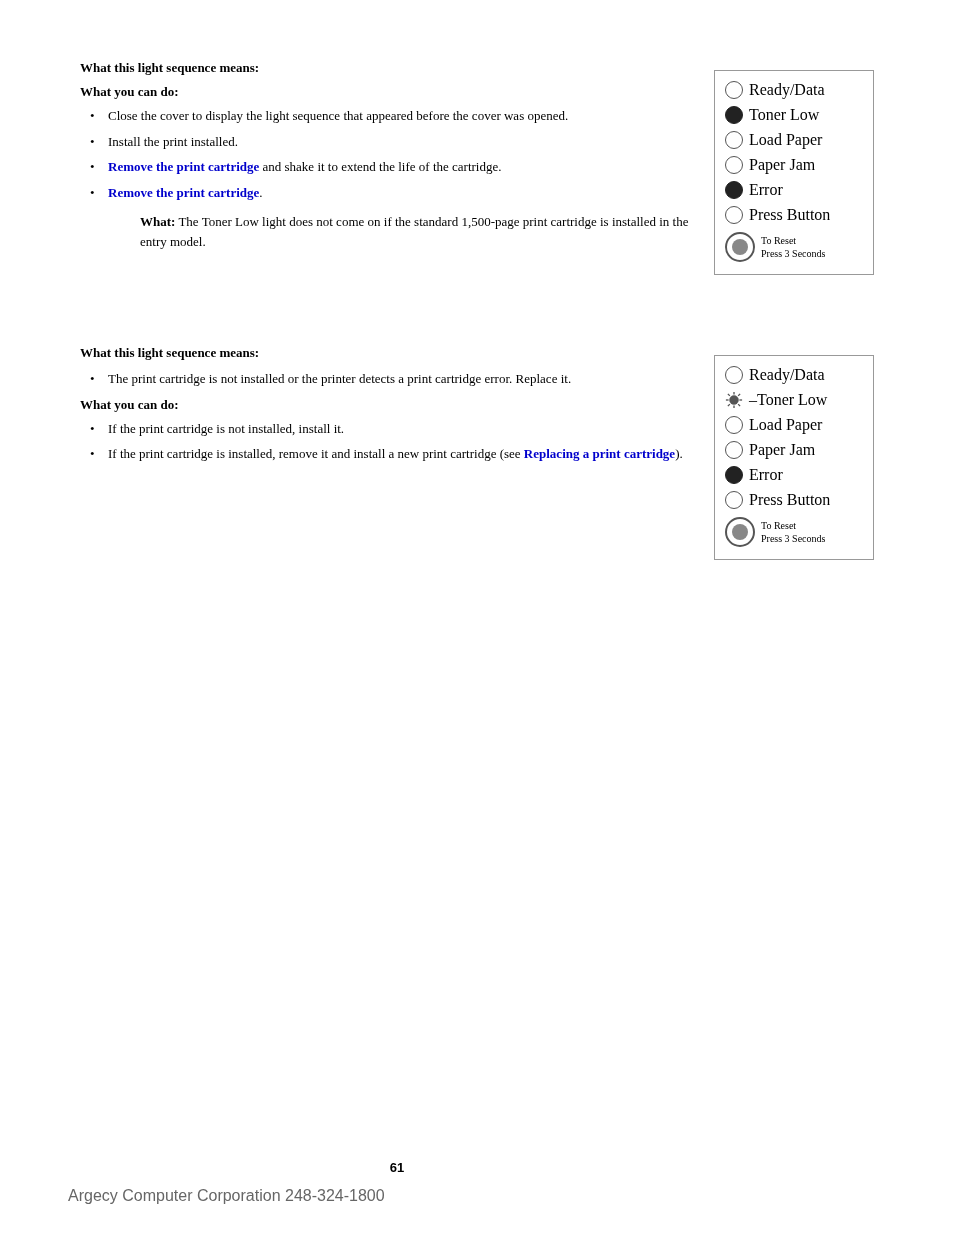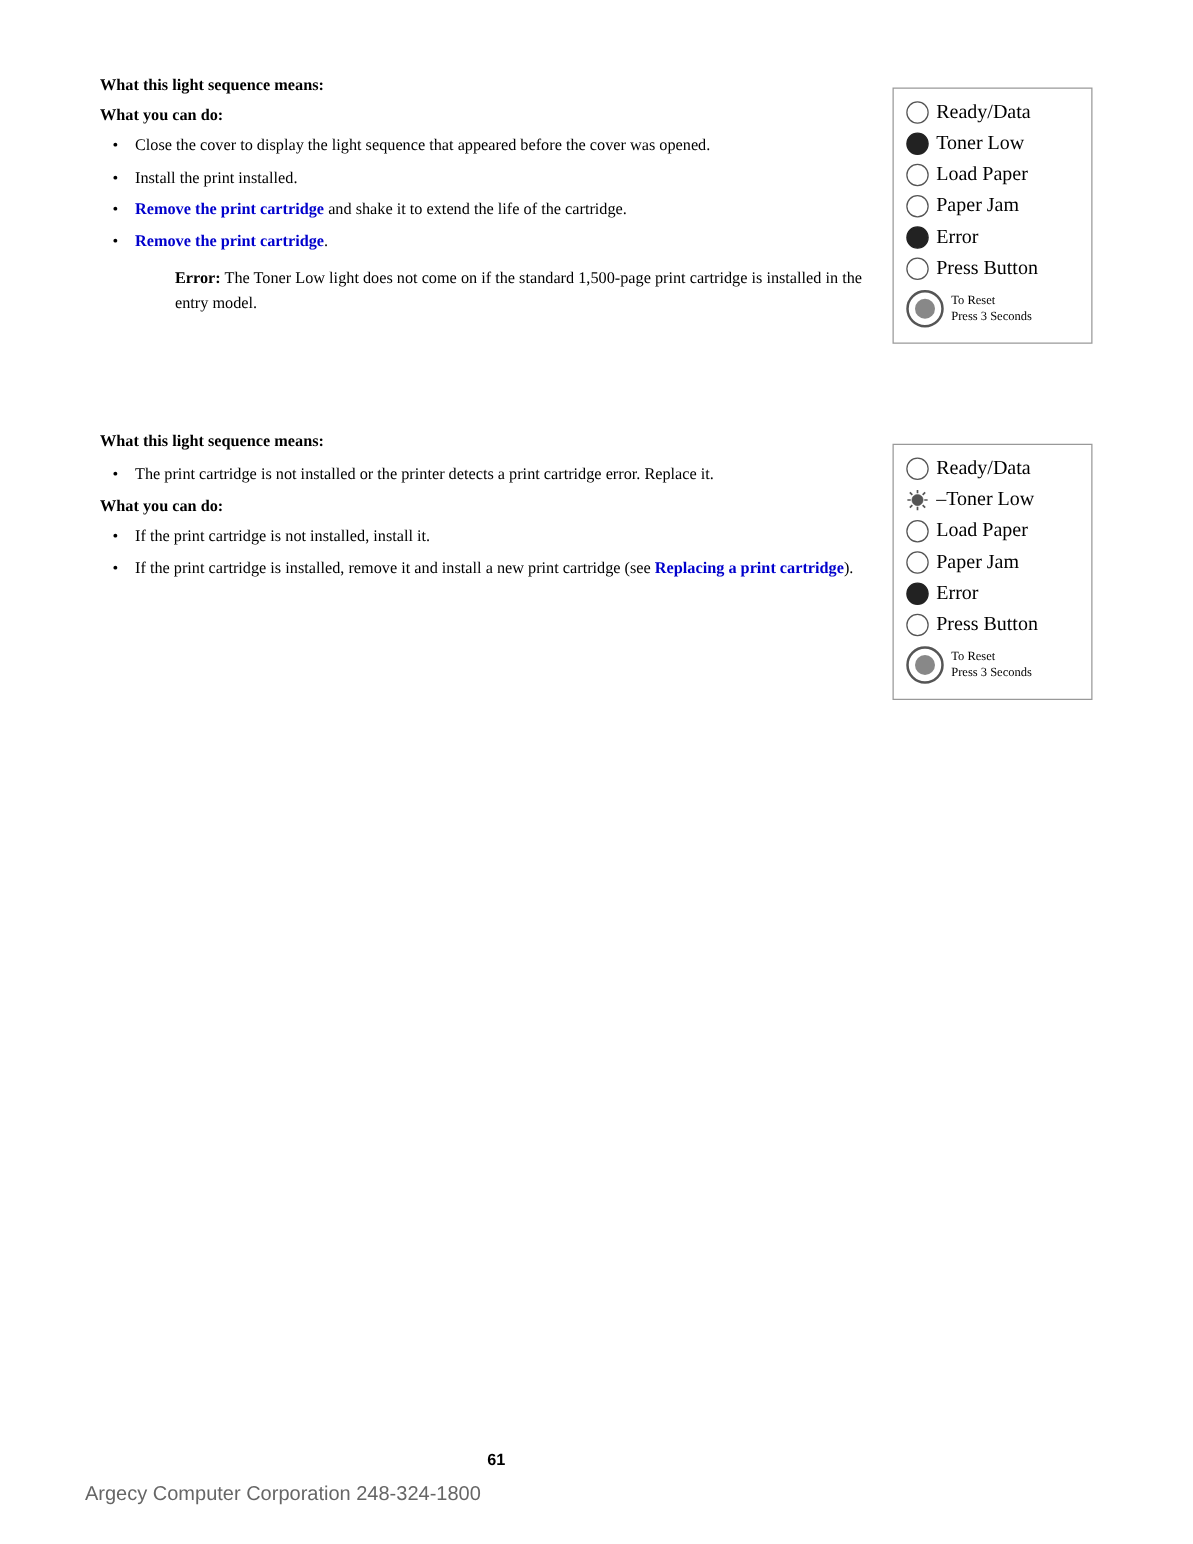--- a/index.html
+++ b/index.html
@@ -189,21 +189,21 @@
           <span>Install the print installed.</span>
         </li>
         <li>
           <span class="link-blue">Remove the print cartridge</span><span> and shake it to extend the life of the cartridge.</span>
         </li>
         <li>
           <span class="link-blue">Remove the print cartridge</span><span>.</span>
         </li>
       </ul>
       <div class="note-block">
-        <span class="note-label">Error:</span>
+        <span class="note-label">What:</span>
         <span> The Toner Low light does not come on if the standard 1,500-page print cartridge is installed in the entry model.</span>
       </div>
     </div>
 
     <div class="led-panel">
       <div class="led-row">
         <div class="led-circle ring"></div>
         <span class="led-label">Ready/Data</span>
       </div>
       <div class="led-row">

